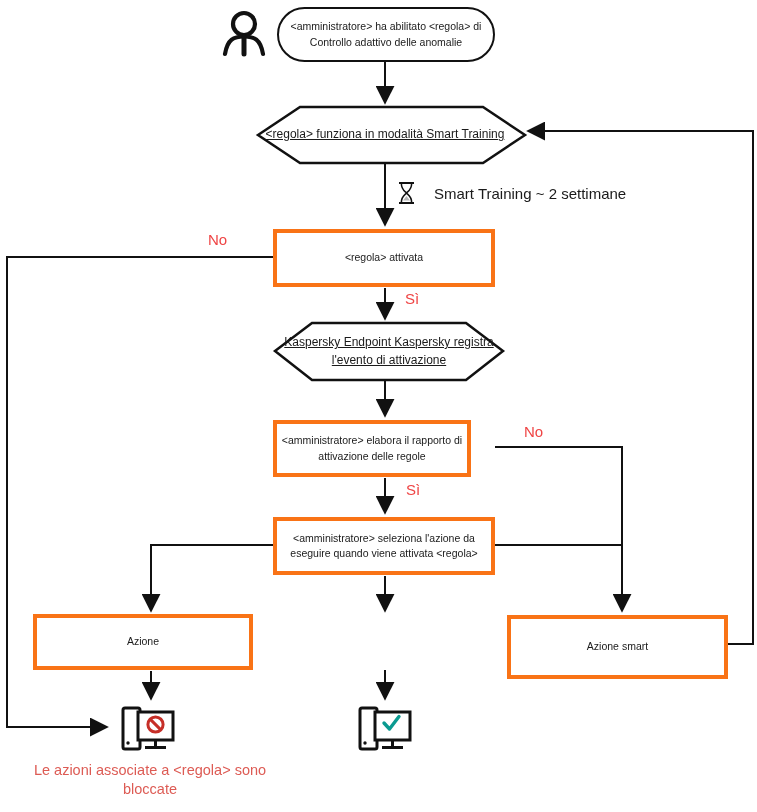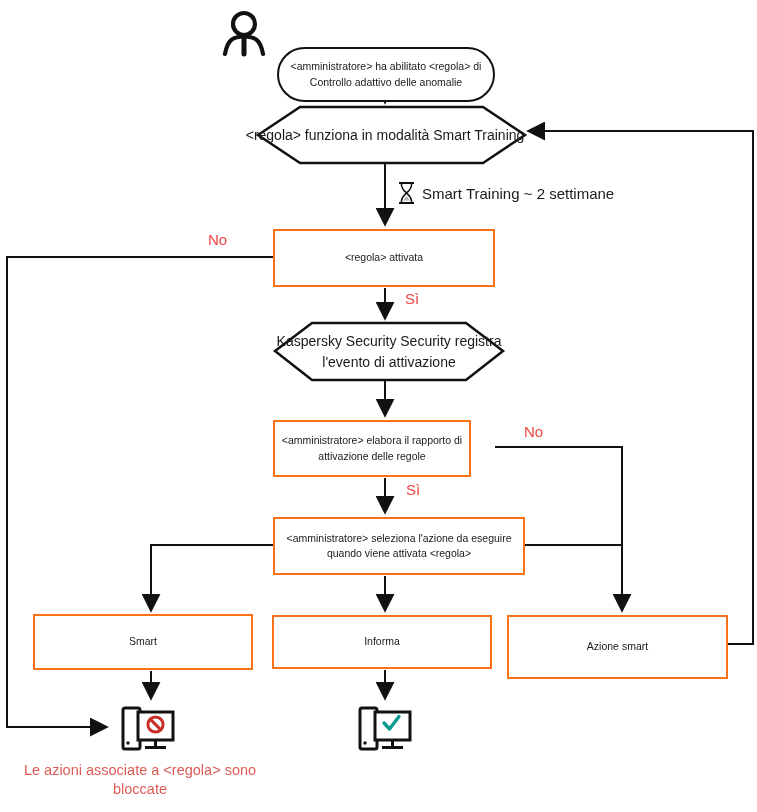--- a/index.html
+++ b/index.html
@@ -9,47 +9,46 @@
     background:#ffffff;
     font-family:"Liberation Sans","DejaVu Sans",sans-serif;
     color:#1a1a1a;
     overflow:hidden;
   }
   .stage svg.wires{position:absolute;left:0;top:0;}
   .node{
     position:absolute;
     box-sizing:border-box;
     background:#ffffff;
-    border:2px solid #f97316;
+    border:4px solid #f97316;
     display:flex;align-items:center;justify-content:center;
     text-align:center;
     font-size:10.5px;line-height:1.45;
     padding:0 4px;
   }
   .stadium{
     border:2.5px solid #111;
     border-radius:28px;
-    margin-top:40px;
   }
   .hexlabel{
     position:absolute;
     display:flex;align-items:center;justify-content:center;
     text-align:center;
-    font-size:14px;line-height:1.45;
-    background:transparent;border:none;
+    font-size:12px;line-height:1.45;
+    background:transparent;border:none;text-decoration:underline;
   }
   .nowrap{white-space:nowrap;}
   .flowlabel{
     position:absolute;
     font-size:15px;line-height:1.1;color:#ef4444;
     background:transparent;
   }
   .timer{
     position:absolute;
-    font-size:15px;color:#1a1a1a;white-space:nowrap;
+    font-size:15px;color:#1a1a1a;white-space:nowrap;margin-left:12px;
   }
   .outcome{
     position:absolute;
     width:264px;text-align:center;
     font-size:14.5px;line-height:1.3;
   }
   .outcome.blocked{color:#dd5b54;}
   .outcome.allowed{color:#0a9a90;}
 </style>
 </head>
@@ -129,40 +128,37 @@
   </div>
 
   <div class="hexlabel nowrap" style="left:260px;top:107px;width:250px;height:56px;">&lt;regola&gt; funziona in modalità Smart Training</div>
 
   <div class="timer" style="left:422px;top:185px;">Smart Training ~ 2 settimane</div>
 
   <div class="node" style="left:273px;top:229px;width:222px;height:58px;">
     <span>&lt;regola&gt; attivata</span>
   </div>
 
-  <div class="hexlabel" style="left:263px;top:323px;width:252px;height:57px;">Kaspersky Security Security registra l'evento di attivazione</div>
+  <div class="hexlabel" style="left:263px;top:323px;width:252px;height:57px;">Kaspersky Endpoint Kaspersky registra l'evento di attivazione</div>
 
   <div class="node" style="left:273px;top:420px;width:198px;height:57px;">
     <span>&lt;amministratore&gt; elabora il rapporto di attivazione delle regole</span>
   </div>
 
-  <div class="node" style="left:273px;top:517px;width:252px;height:58px;">
+  <div class="node" style="left:273px;top:517px;width:222px;height:58px;">
     <span>&lt;amministratore&gt; seleziona l'azione da eseguire quando viene attivata &lt;regola&gt;</span>
   </div>
 
   <div class="node" style="left:33px;top:614px;width:220px;height:56px;">
-    <span>Smart</span>
-  </div>
-  <div class="node" style="left:272px;top:615px;width:220px;height:54px;">
-    <span>Informa</span>
+    <span>Azione</span>
   </div>
   <div class="node" style="left:507px;top:615px;width:221px;height:64px;">
     <span>Azione smart</span>
   </div>
 
   <div class="flowlabel" style="left:208px;top:232px;">No</div>
   <div class="flowlabel" style="left:405px;top:291px;">Sì</div>
   <div class="flowlabel" style="left:524px;top:424px;">No</div>
   <div class="flowlabel" style="left:406px;top:482px;">Sì</div>
 
-  <div class="outcome blocked" style="left:8px;top:761px;">Le azioni associate a &lt;regola&gt; sono bloccate</div>
+  <div class="outcome blocked" style="left:18px;top:761px;">Le azioni associate a &lt;regola&gt; sono bloccate</div>
 
 </div>
 
 </body></html>

